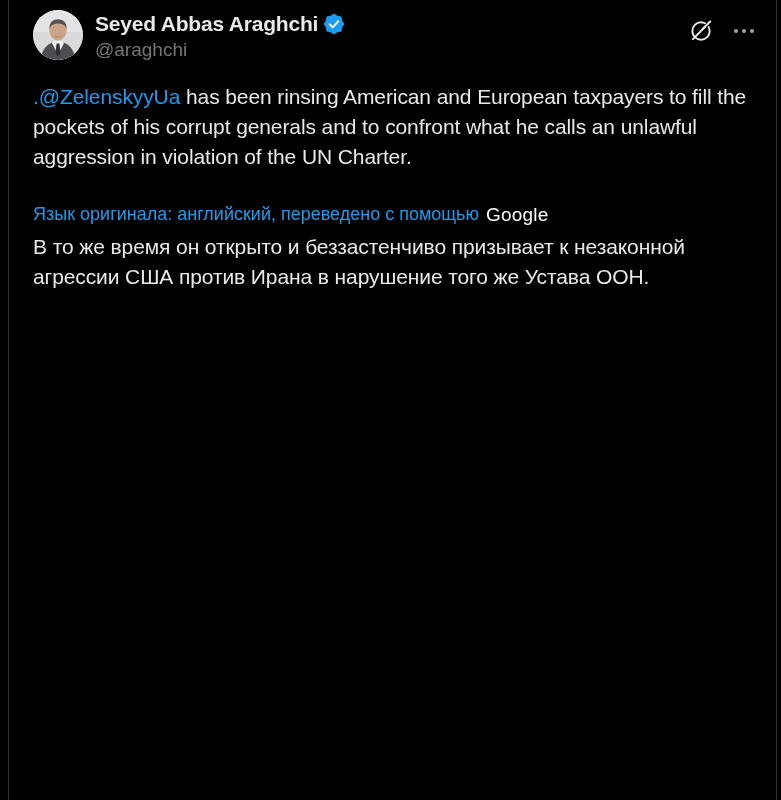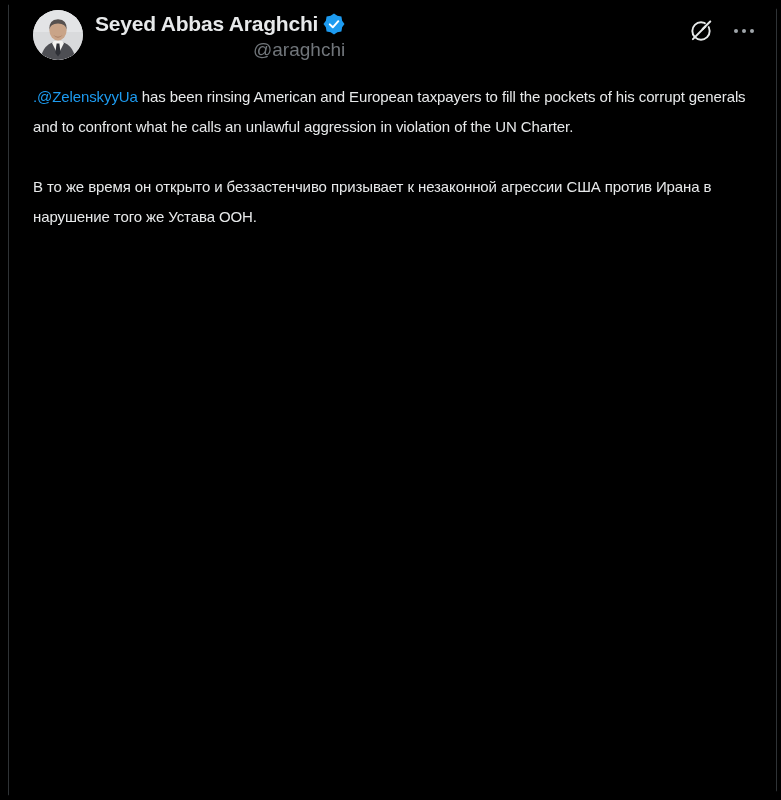--- a/index.html
+++ b/index.html
@@ -5,21 +5,20 @@
   * { margin: 0; padding: 0; box-sizing: border-box; }
   html, body { background: #000; }
   body { font-family: "Liberation Sans", "DejaVu Sans", sans-serif; }
   .canvas {
     position: relative;
     width: 781px;
     height: 800px;
     background: #000000;
     overflow: hidden;
     color: #e7e9ea;
-    border-radius: 22px;
   }
   .column {
     position: absolute;
     top: 0; bottom: 0;
     left: 8px; right: 4px;
     border-left: 1px solid #2f3336;
     border-right: 1px solid #2f3336;
     padding: 10px 20px 0 24px;
   }
   
@@ -41,21 +40,20 @@
     letter-spacing: -0.2px;
     cursor: pointer;
     white-space: nowrap;
   }
   .badge { width: 22px; height: 22px; display: inline-block; }
   .handle {
     font-size: 19px;
     color: #71767b;
     margin-top: 3px;
     cursor: pointer;
-    text-align: right;
   }
   .header-actions {
     margin-left: auto;
     display: flex;
     align-items: center;
     gap: 20px;
     padding-top: 8px;
     padding-right: 2px;
   }
   .icon-btn {
@@ -64,21 +62,21 @@
     padding: 0;
   }
   .more-dots { display: flex; gap: 4px; }
   .more-dots i {
     width: 4px; height: 4px; border-radius: 50%;
     background: #a0a6ab; display: block;
   }
   
   .tweet-body { margin-top: 21px; }
   .tweet-body p {
-    font-size: 15px;
+    font-size: 21px;
     line-height: 30px;
     font-weight: 400;
     color: #e7e9ea;
     letter-spacing: -0.1px;
     margin: 0 0 30px 0;
   }
   .tweet-body p.last-en { margin-bottom: 9px; }
   a.mention { color: #1d9bf0; text-decoration: none; cursor: pointer; }
   
   .attribution {
@@ -156,20 +154,24 @@
               <i></i>
               <i></i>
             </span>
         </button>
       </div>
     </div>
 
     <div class="tweet-body">
       <p><a class="mention">.@ZelenskyyUa</a><span> has been rinsing American and European taxpayers to fill the pockets of his corrupt generals and to confront what he calls an unlawful aggression in violation of the UN Charter.</span></p>
 
+      <div class="attribution">
+        <a class="attr-link">Язык оригинала: английский, переведено с помощью</a>
+        <span class="provider">Google</span>
+      </div>
 
       <div class="ru">
         <p>В то же время он открыто и беззастенчиво призывает к незаконной агрессии США против Ирана в нарушение того же Устава ООН.</p>
       </div>
     </div>
 
   </div>
 </div>
 
 </body></html>

